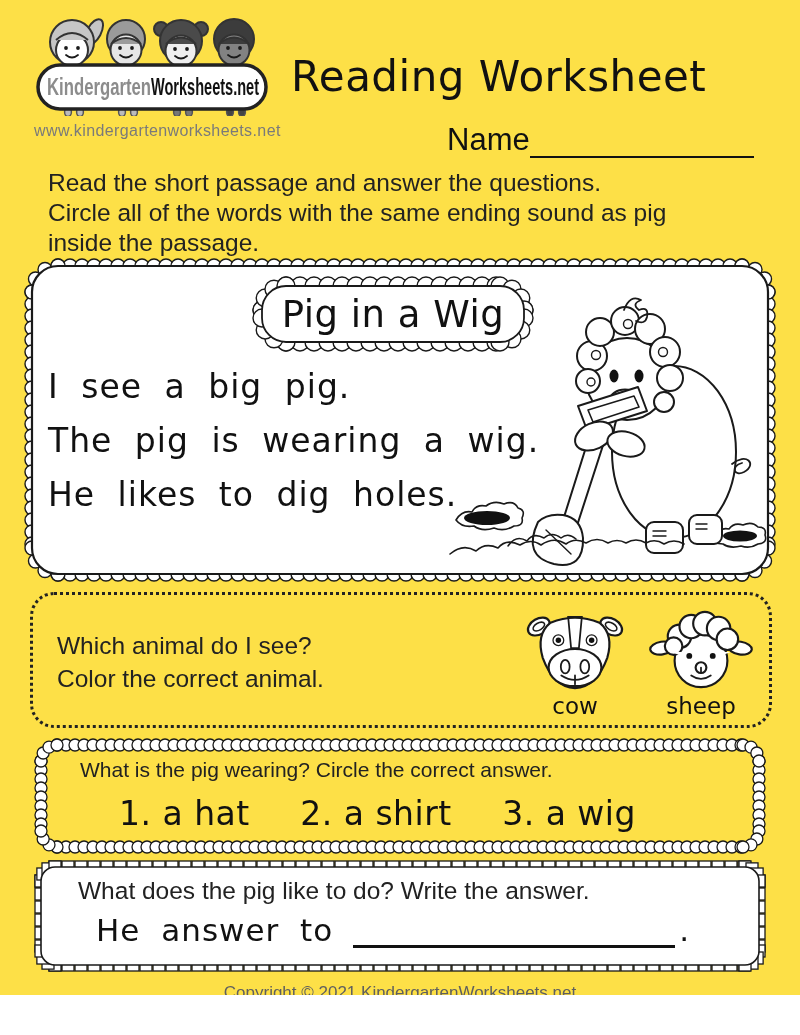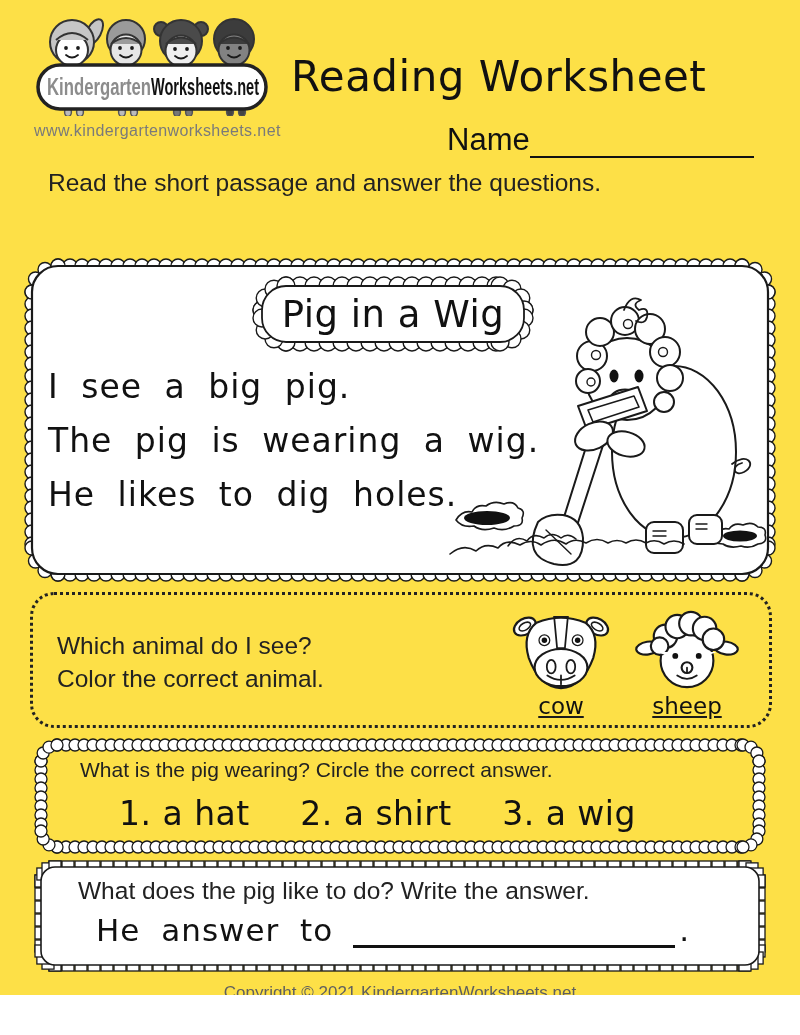--- a/index.html
+++ b/index.html
@@ -30,21 +30,21 @@
   .passage-title-bubble { position:absolute; left:228px; top:18px; width:282px; height:76px; }
   .passage-title { position:absolute; inset:0; display:flex; align-items:center; justify-content:center;
     font-size:37px; color:#111; letter-spacing:.5px; z-index:1; }
   .passage-text { position:absolute; left:24px; top:102px; font-size:33px; line-height:54px;
     letter-spacing:1px; word-spacing:11px; color:#111; }
   .pig-illustration { position:absolute; right:4px; top:26px; width:330px; height:288px; }
 
   .q1-box { position:absolute; left:30px; top:592px; width:742px; height:136px;
     border:3px dotted #222; border-radius:24px; }
   .q1-prompt { position:absolute; left:24px; top:34px; font-size:24.5px; line-height:33px; color:#222; }
-  .animal-row { position:absolute; right:30px; top:12px; display:flex; gap:24px; align-items:flex-end;text-decoration:underline; }
+  .animal-row { position:absolute; right:16px; top:12px; display:flex; gap:24px; align-items:flex-end; }
   .animal-fig { display:flex; flex-direction:column; align-items:center; cursor:pointer; }
   .animal-label { font-size:23px; color:#111; margin-top:-2px; }
 
   .q2-box { left:34px; top:738px; width:732px; height:116px; }
   .q2-prompt { position:absolute; left:46px; top:20px; font-size:21px; color:#222; }
   .q2-options { position:absolute; left:85px; right:130px; top:56px; display:flex; justify-content:space-between;
     font-size:33px; color:#111; letter-spacing:.5px; }
   .q2-option { cursor:pointer; }
 
   .q3-box { left:34px; top:860px; width:732px; height:112px;text-align:center; }
@@ -120,20 +120,22 @@
   </div>
 
   <div class="page-title f-print">Reading Worksheet</div>
   <div class="name-row">
     <span class="name-label">Name</span>
     <span class="name-blank"></span>
   </div>
 
   <div class="instructions">
     <div>Read the short passage and answer the questions.</div>
+    <div>Circle all of the words with the same ending sound as pig</div>
+    <div>inside the passage.</div>
   </div>
 
   <div class="deco-box passage-box">
     <svg class="deco" viewBox="0 0 752 324">
         <circle cx="34" cy="8" r="7" fill="#fff" stroke="#1a1a1a" stroke-width="1.4"></circle>
         <circle cx="34" cy="316" r="7" fill="#fff" stroke="#1a1a1a" stroke-width="1.4"></circle>
         <circle cx="46" cy="8" r="7" fill="#fff" stroke="#1a1a1a" stroke-width="1.4"></circle>
         <circle cx="46" cy="316" r="7" fill="#fff" stroke="#1a1a1a" stroke-width="1.4"></circle>
         <circle cx="58" cy="8" r="7" fill="#fff" stroke="#1a1a1a" stroke-width="1.4"></circle>
         <circle cx="58" cy="316" r="7" fill="#fff" stroke="#1a1a1a" stroke-width="1.4"></circle>

